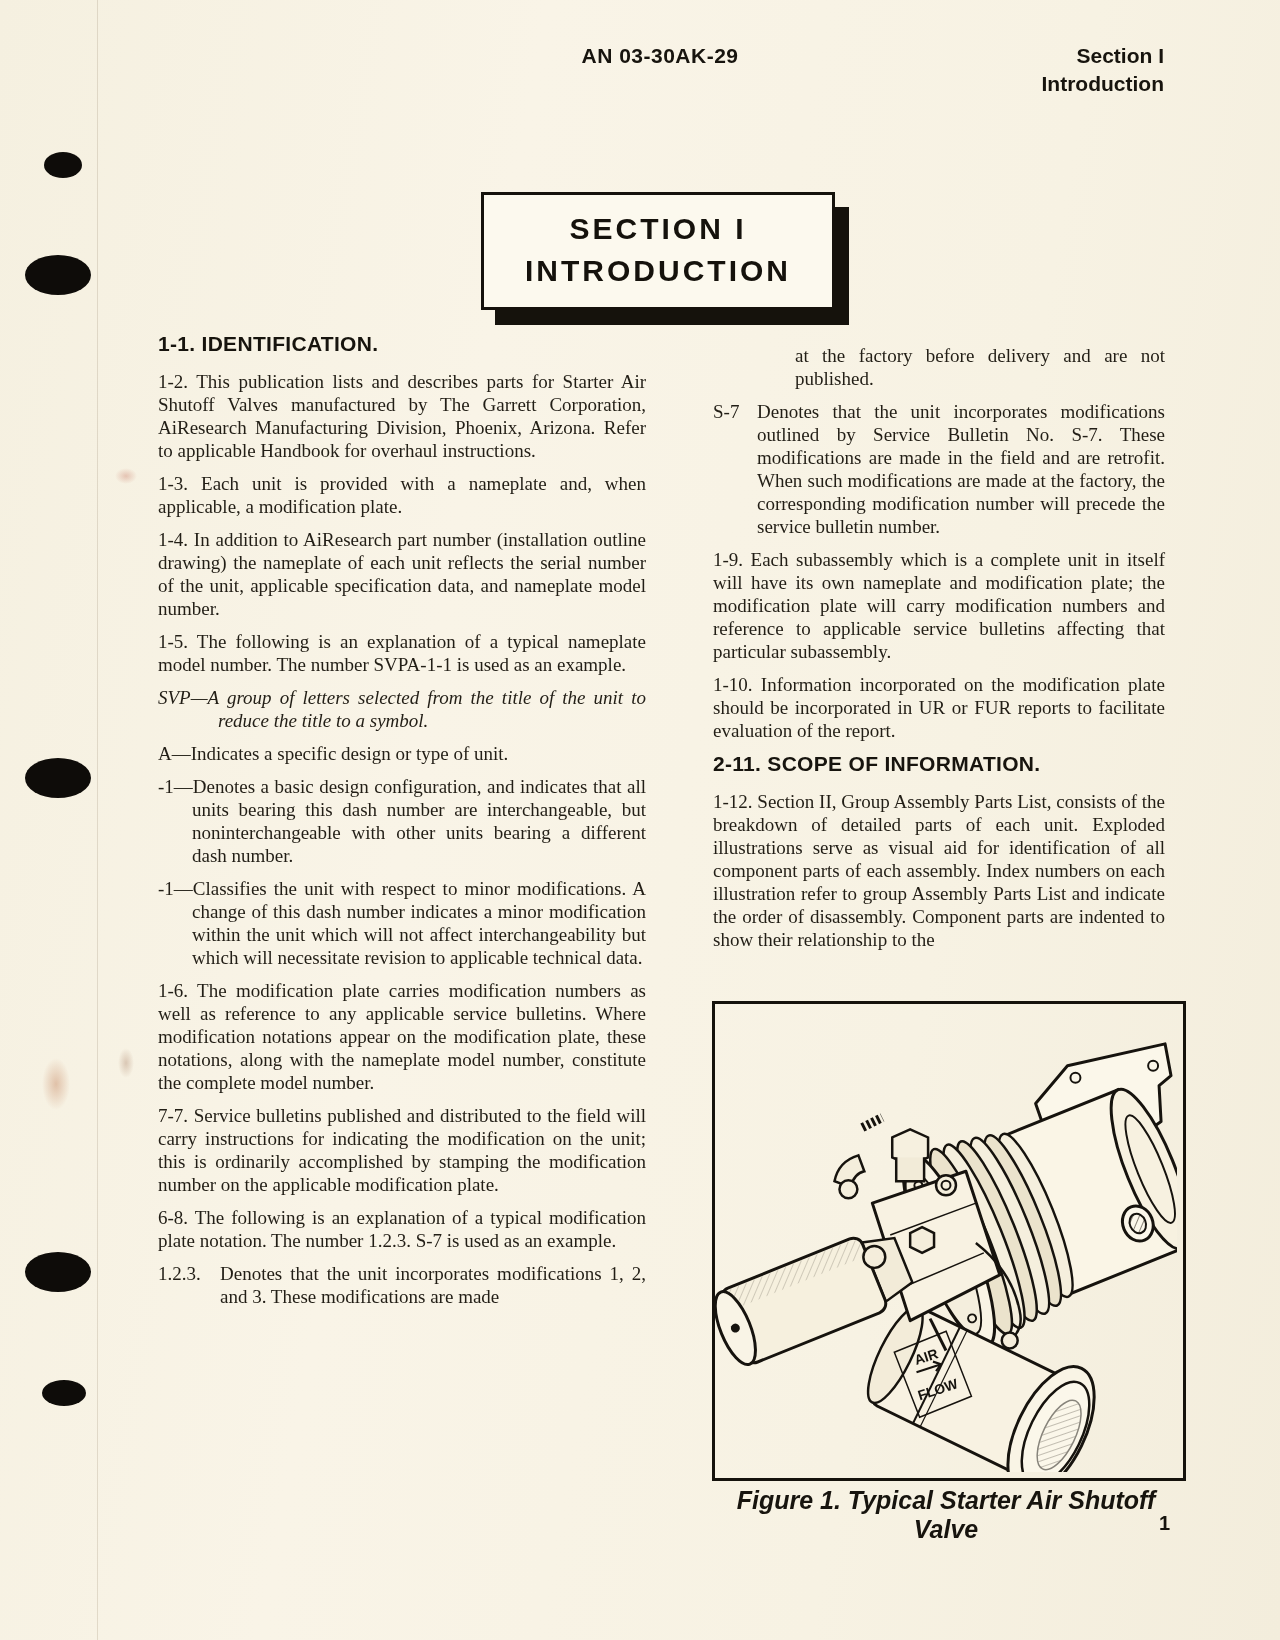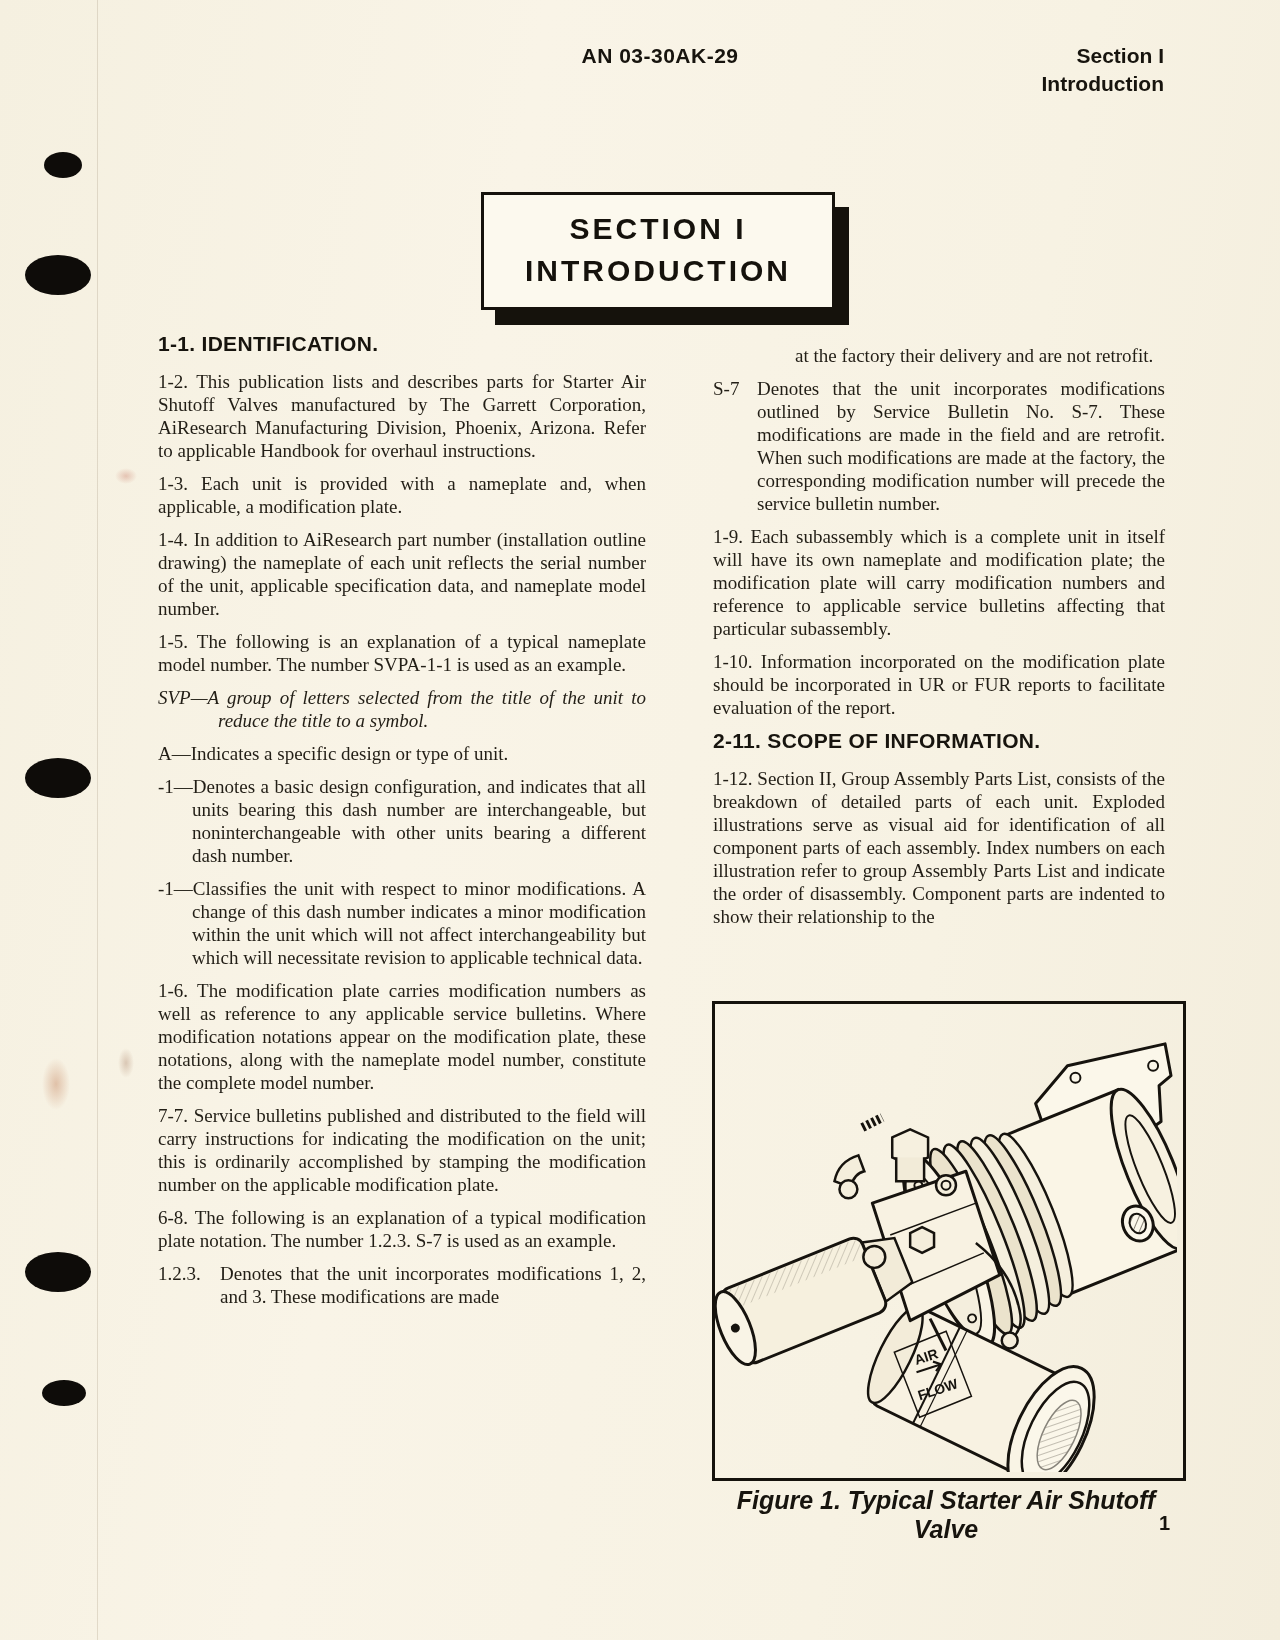--- a/index.html
+++ b/index.html
@@ -98,21 +98,21 @@
     <p>1-6. The modification plate carries modification numbers as well as reference to any applicable service bulletins. Where modification notations appear on the modification plate, these notations, along with the nameplate model number, constitute the complete model number.</p>
     <p>7-7. Service bulletins published and distributed to the field will carry instructions for indicating the modification on the unit; this is ordinarily accomplished by stamping the modification number on the applicable modification plate.</p>
     <p>6-8. The following is an explanation of a typical modification plate notation. The number 1.2.3. S-7 is used as an example.</p>
     <p class="def-flex def-123">
       <span class="term">1.2.3.</span>
       <span class="dtext">Denotes that the unit incorporates modifications 1, 2, and 3. These modifications are made</span>
     </p>
   </div>
 
   <div class="col col-right">
-    <p class="cont-para">at the factory their delivery and are not retrofit.</p>
+    <p class="cont-para">at the factory before delivery and are not published.</p>
     <p class="def-flex def-s7">
       <span class="term">S-7</span>
       <span class="dtext">Denotes that the unit incorporates modifications outlined by Service Bulletin No. S-7. These modifications are made in the field and are retrofit. When such modifications are made at the factory, the corresponding modification number will precede the service bulletin number.</span>
     </p>
     <p>1-9. Each subassembly which is a complete unit in itself will have its own nameplate and modification plate; the modification plate will carry modification numbers and reference to applicable service bulletins affecting that particular subassembly.</p>
     <p>1-10. Information incorporated on the modification plate should be incorporated in UR or FUR reports to facilitate evaluation of the report.</p>
     <h2>2-11. SCOPE OF INFORMATION.</h2>
     <p>1-12. Section II, Group Assembly Parts List, consists of the breakdown of detailed parts of each unit. Exploded illustrations serve as visual aid for identification of all component parts of each assembly. Index numbers on each illustration refer to group Assembly Parts List and indicate the order of disassembly. Component parts are indented to show their relationship to the</p>
   </div>
 

